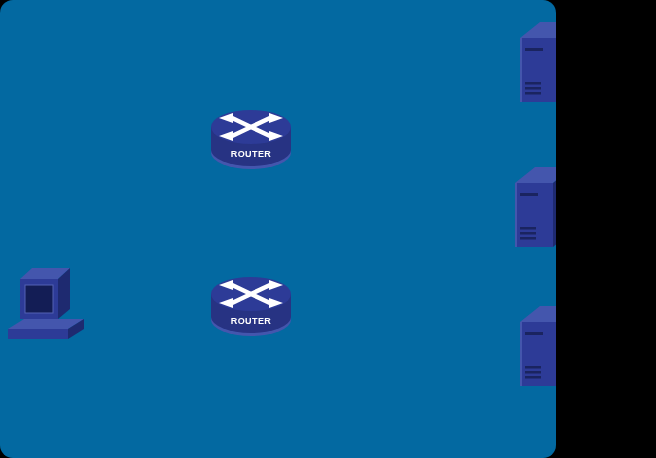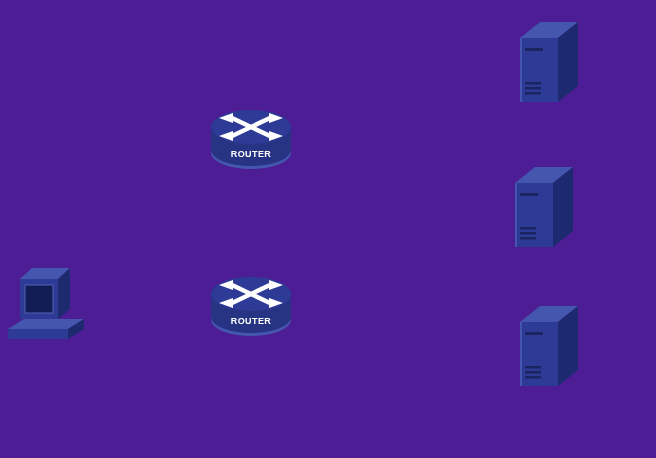--- a/index.html
+++ b/index.html
@@ -1,22 +1,23 @@
 <!DOCTYPE html>
 <html><head>
 <meta charset="utf-8">
 <style>
   * { margin:0; padding:0; box-sizing:border-box; }
   html, body { background:#000000; }
   .stage {
     position:relative;
-    width:656px; height:458px;
-    background:#4c1d95;
+    width:556px; height:458px;
+    background:#0369a1;
     overflow:hidden;
     font-family:"Liberation Sans", sans-serif;
+    border-radius:13px;
   }
   .node { position:absolute; }
   .node svg { display:block; width:100%; height:100%; }
   .router-label {
     position:absolute; left:0; right:0; top:46px;
     text-align:center;
     color:#ffffff;
     font-size:9px; font-weight:bold; letter-spacing:0.4px;
     font-family:"Liberation Sans", sans-serif;
   }

